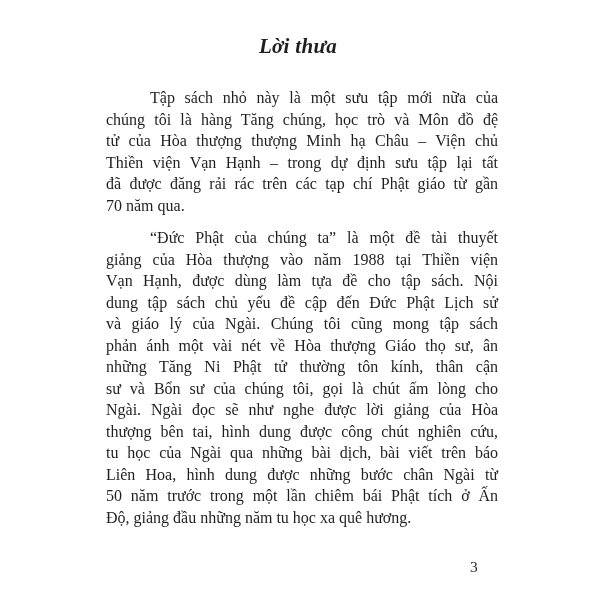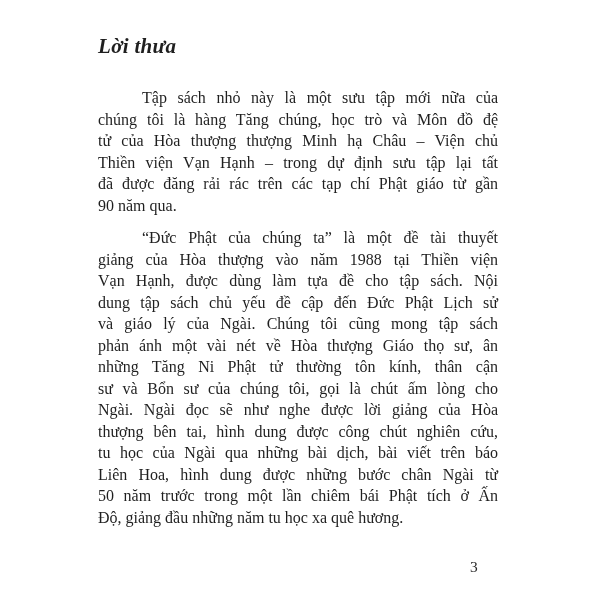--- a/index.html
+++ b/index.html
@@ -20,31 +20,31 @@
     position: absolute;
     left: 98px;
     top: 33px;
     width: 400px;
   }
   .title {
     font-size: 21px;
     line-height: 26px;
     font-weight: bold;
     font-style: italic;
-    text-align: left;
+    text-align: center;
     margin: 0;
     letter-spacing: 0.3px;
   }
   .paragraphs {
     margin-top: 28px;
     font-size: 16px;
     line-height: 21.5px;
   }
   .paragraph {
-    margin: 0 0 11px 0;
+    margin: 0 0 11px 8px;
   }
   .line {
     text-align: justify;
     text-align-last: justify;
   }
   .line.first {
     padding-left: 44px;
   }
   .line.last {
     text-align-last: left;
@@ -63,21 +63,21 @@
 <div class="page">
   <div class="content">
     <h1 class="title">Lời thưa</h1>
     <div class="paragraphs">
         <div class="paragraph">
           <div class="line first">Tập sách nhỏ này là một sưu tập mới nữa của</div>
           <div class="line">chúng tôi là hàng Tăng chúng, học trò và Môn đồ đệ</div>
           <div class="line">tử của Hòa thượng thượng Minh hạ Châu – Viện chủ</div>
           <div class="line">Thiền viện Vạn Hạnh – trong dự định sưu tập lại tất</div>
           <div class="line">đã được đăng rải rác trên các tạp chí Phật giáo từ gần</div>
-          <div class="line last">90 năm qua.</div>
+          <div class="line last">70 năm qua.</div>
         </div>
         <div class="paragraph">
           <div class="line first">“Đức Phật của chúng ta” là một đề tài thuyết</div>
           <div class="line">giảng của Hòa thượng vào năm 1988 tại Thiền viện</div>
           <div class="line">Vạn Hạnh, được dùng làm tựa đề cho tập sách. Nội</div>
           <div class="line">dung tập sách chủ yếu đề cập đến Đức Phật Lịch sử</div>
           <div class="line">và giáo lý của Ngài. Chúng tôi cũng mong tập sách</div>
           <div class="line">phản ánh một vài nét về Hòa thượng Giáo thọ sư, ân</div>
           <div class="line">những Tăng Ni Phật tử thường tôn kính, thân cận</div>
           <div class="line">sư và Bổn sư của chúng tôi, gọi là chút ấm lòng cho</div>

